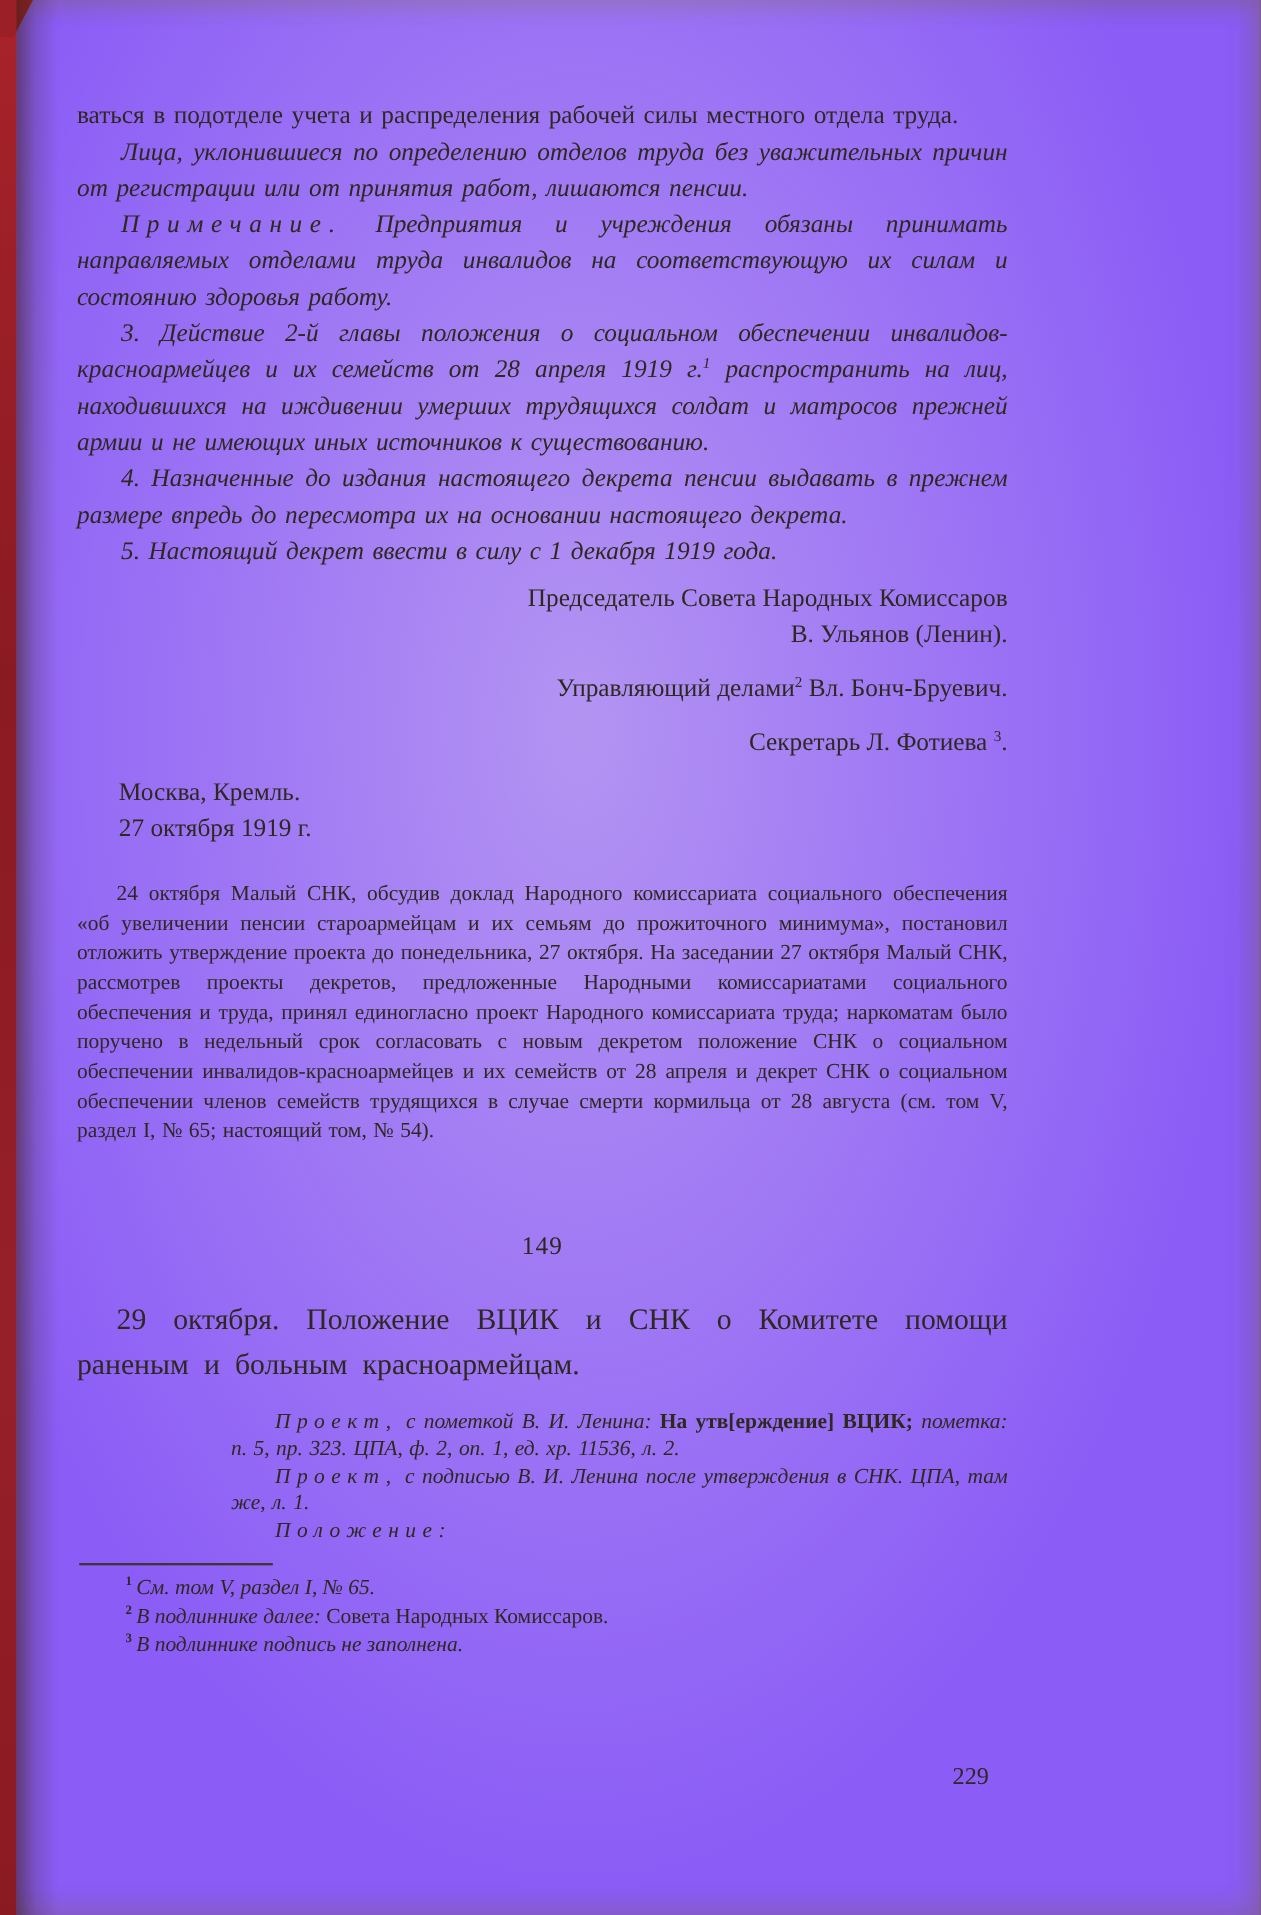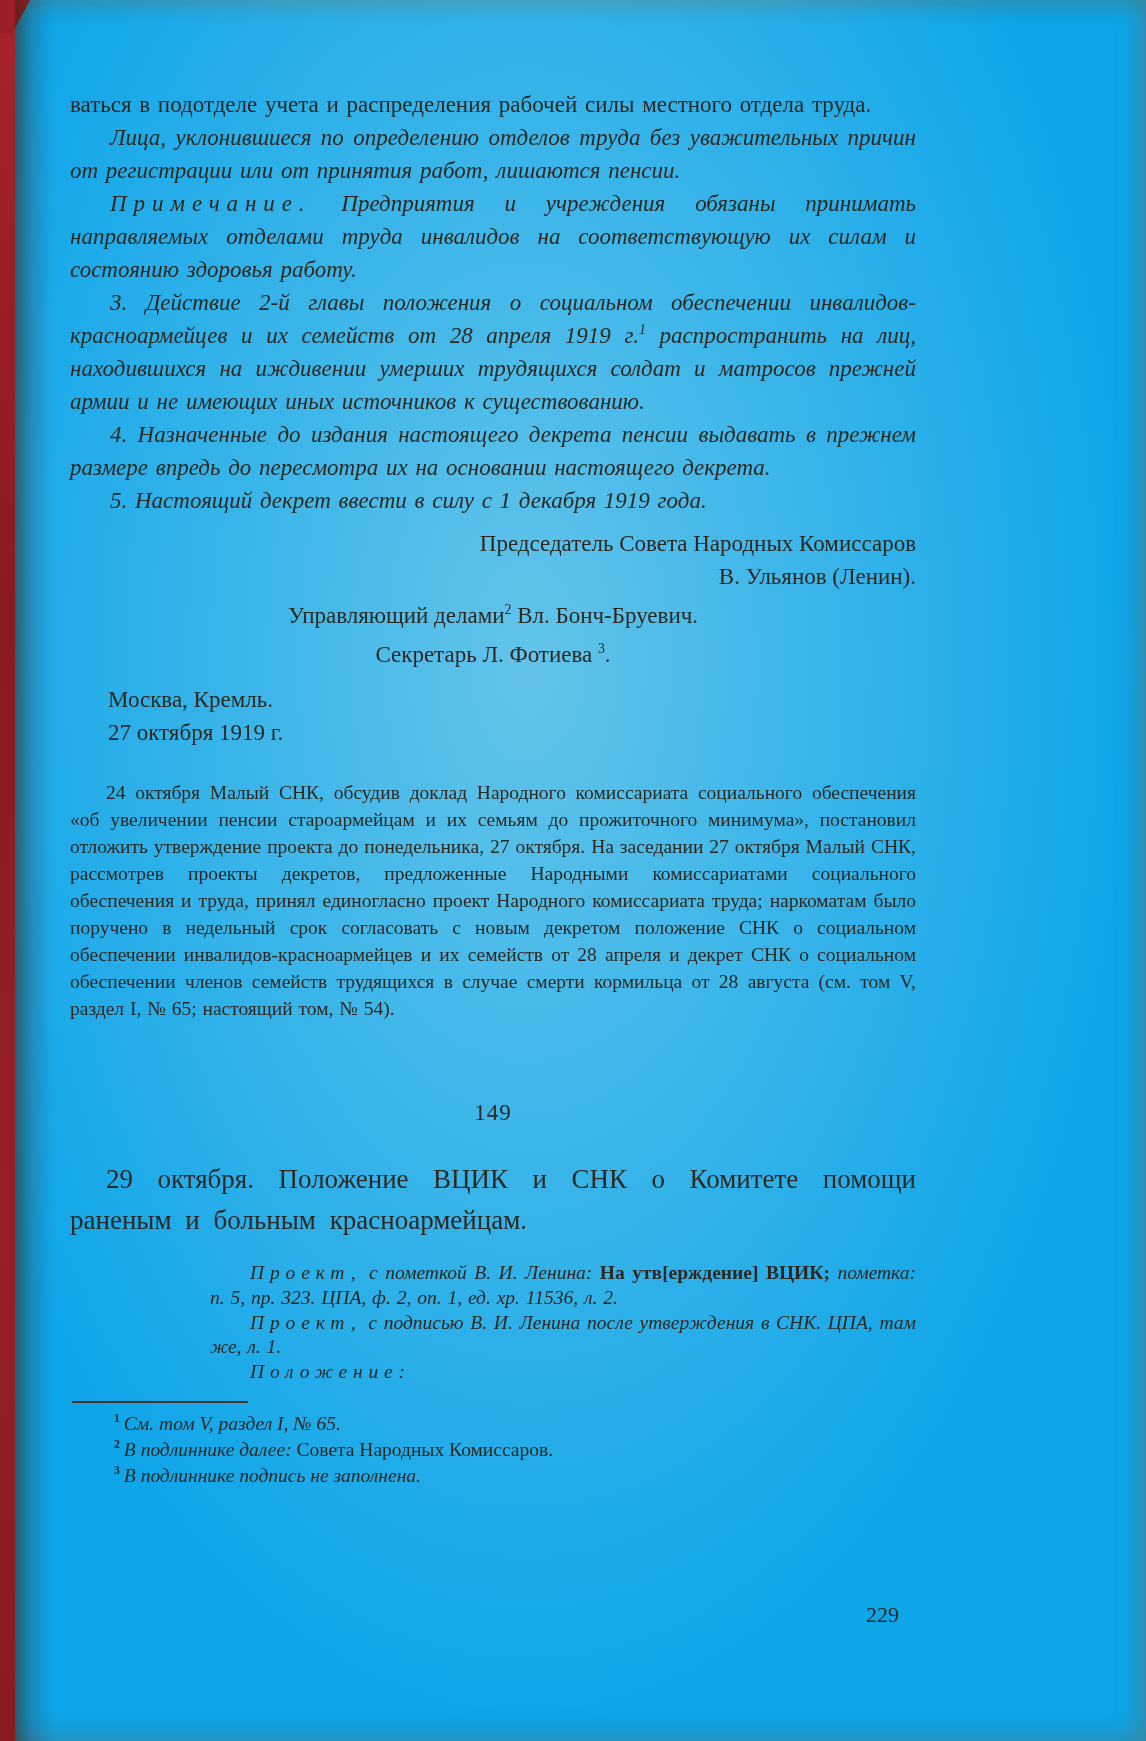--- a/index.html
+++ b/index.html
@@ -1,19 +1,19 @@
 <!DOCTYPE html>
 <html><head>
 <meta charset="utf-8">
 <style>
   html,body{margin:0;padding:0;background:#6b655a;}
   .page{
     position:relative;
     width:1146px;height:1741px;
-    background:#0ea5e9;
+    background:#8b5cf6;
     overflow:hidden;
     font-family:"Liberation Serif","DejaVu Serif",serif;
     color:#2d2821;
     box-shadow: inset -10px 0 22px rgba(120,100,60,.22),
                 inset 0 10px 16px rgba(120,100,60,.18),
                 inset 0 -12px 20px rgba(120,100,60,.14);
   }
   .paper-tint{
     position:absolute;inset:0;
     background:radial-gradient(ellipse at 46% 38%, rgba(255,252,235,.35), rgba(0,0,0,0) 70%);
@@ -33,21 +33,21 @@
     background:linear-gradient(90deg,rgba(58,34,22,.55),rgba(58,34,22,.20) 45%,rgba(58,34,22,0));
   }
   .content{position:absolute;left:70px;top:88px;width:846px;}
   p{margin:0;}
   sup{font-size:60%;line-height:0;}
   .body{font-size:23px;line-height:33px;text-align:justify;word-spacing:2px;}
   .indent{text-indent:40px;font-style:italic;}
   .sperr{letter-spacing:.30em;}
   .sig-block{margin-top:10px;}
   .sig{font-size:23px;line-height:33px;text-align:right;}
-  .sig-gap{margin-top:6px;text-align:center;}
+  .sig-gap{margin-top:16px;}
   .dateline{margin-top:12px;}
   .dateline p{font-size:23px;line-height:33px;margin-left:38px;}
   .editorial{
     margin-top:30px;
     font-size:19.5px;line-height:27px;
     text-align:justify;text-indent:36px;word-spacing:1px;
   }
   .sec-num{margin-top:74px;font-size:23px;text-align:center;letter-spacing:1px;line-height:33px;}
   .heading{
     margin-top:30px;

